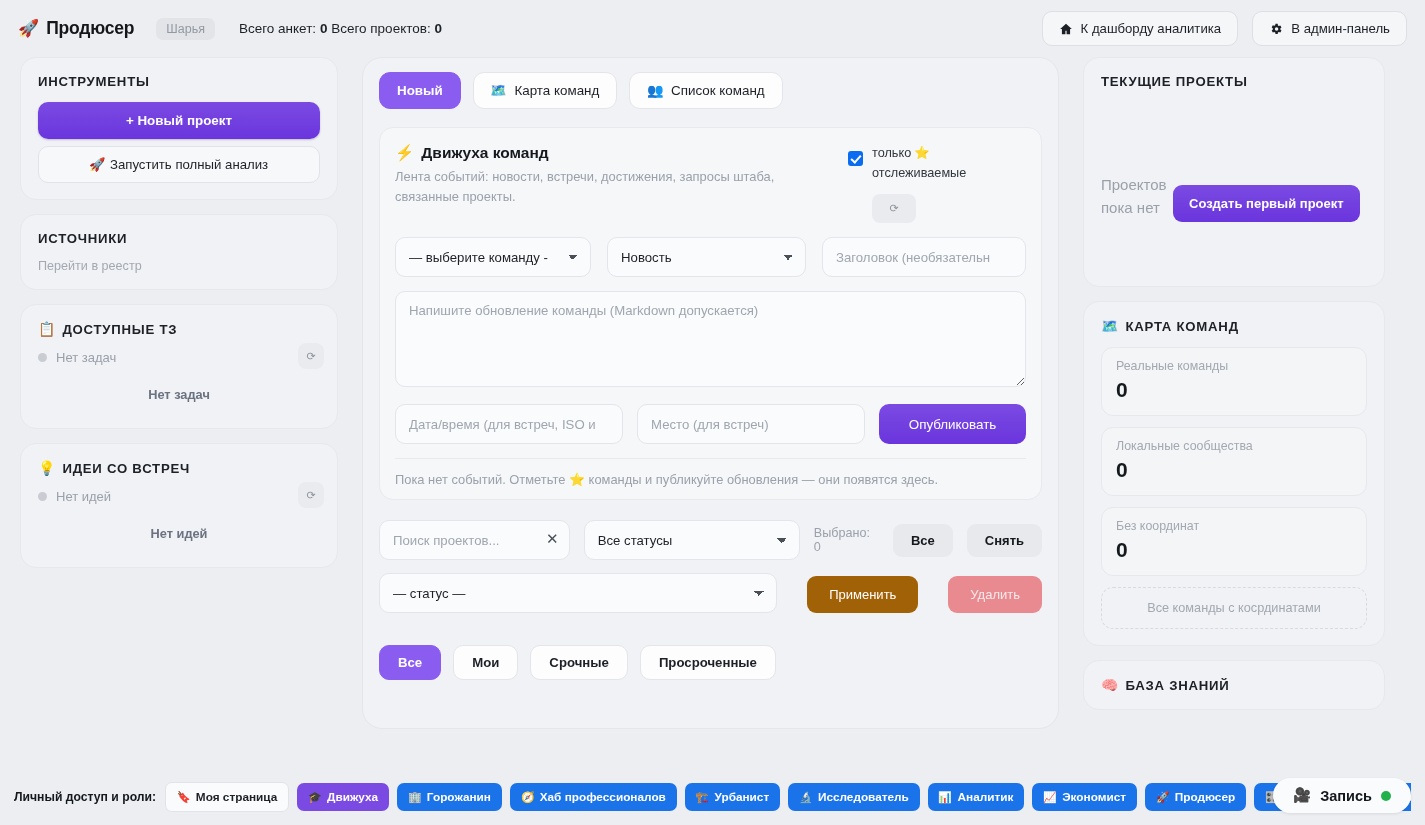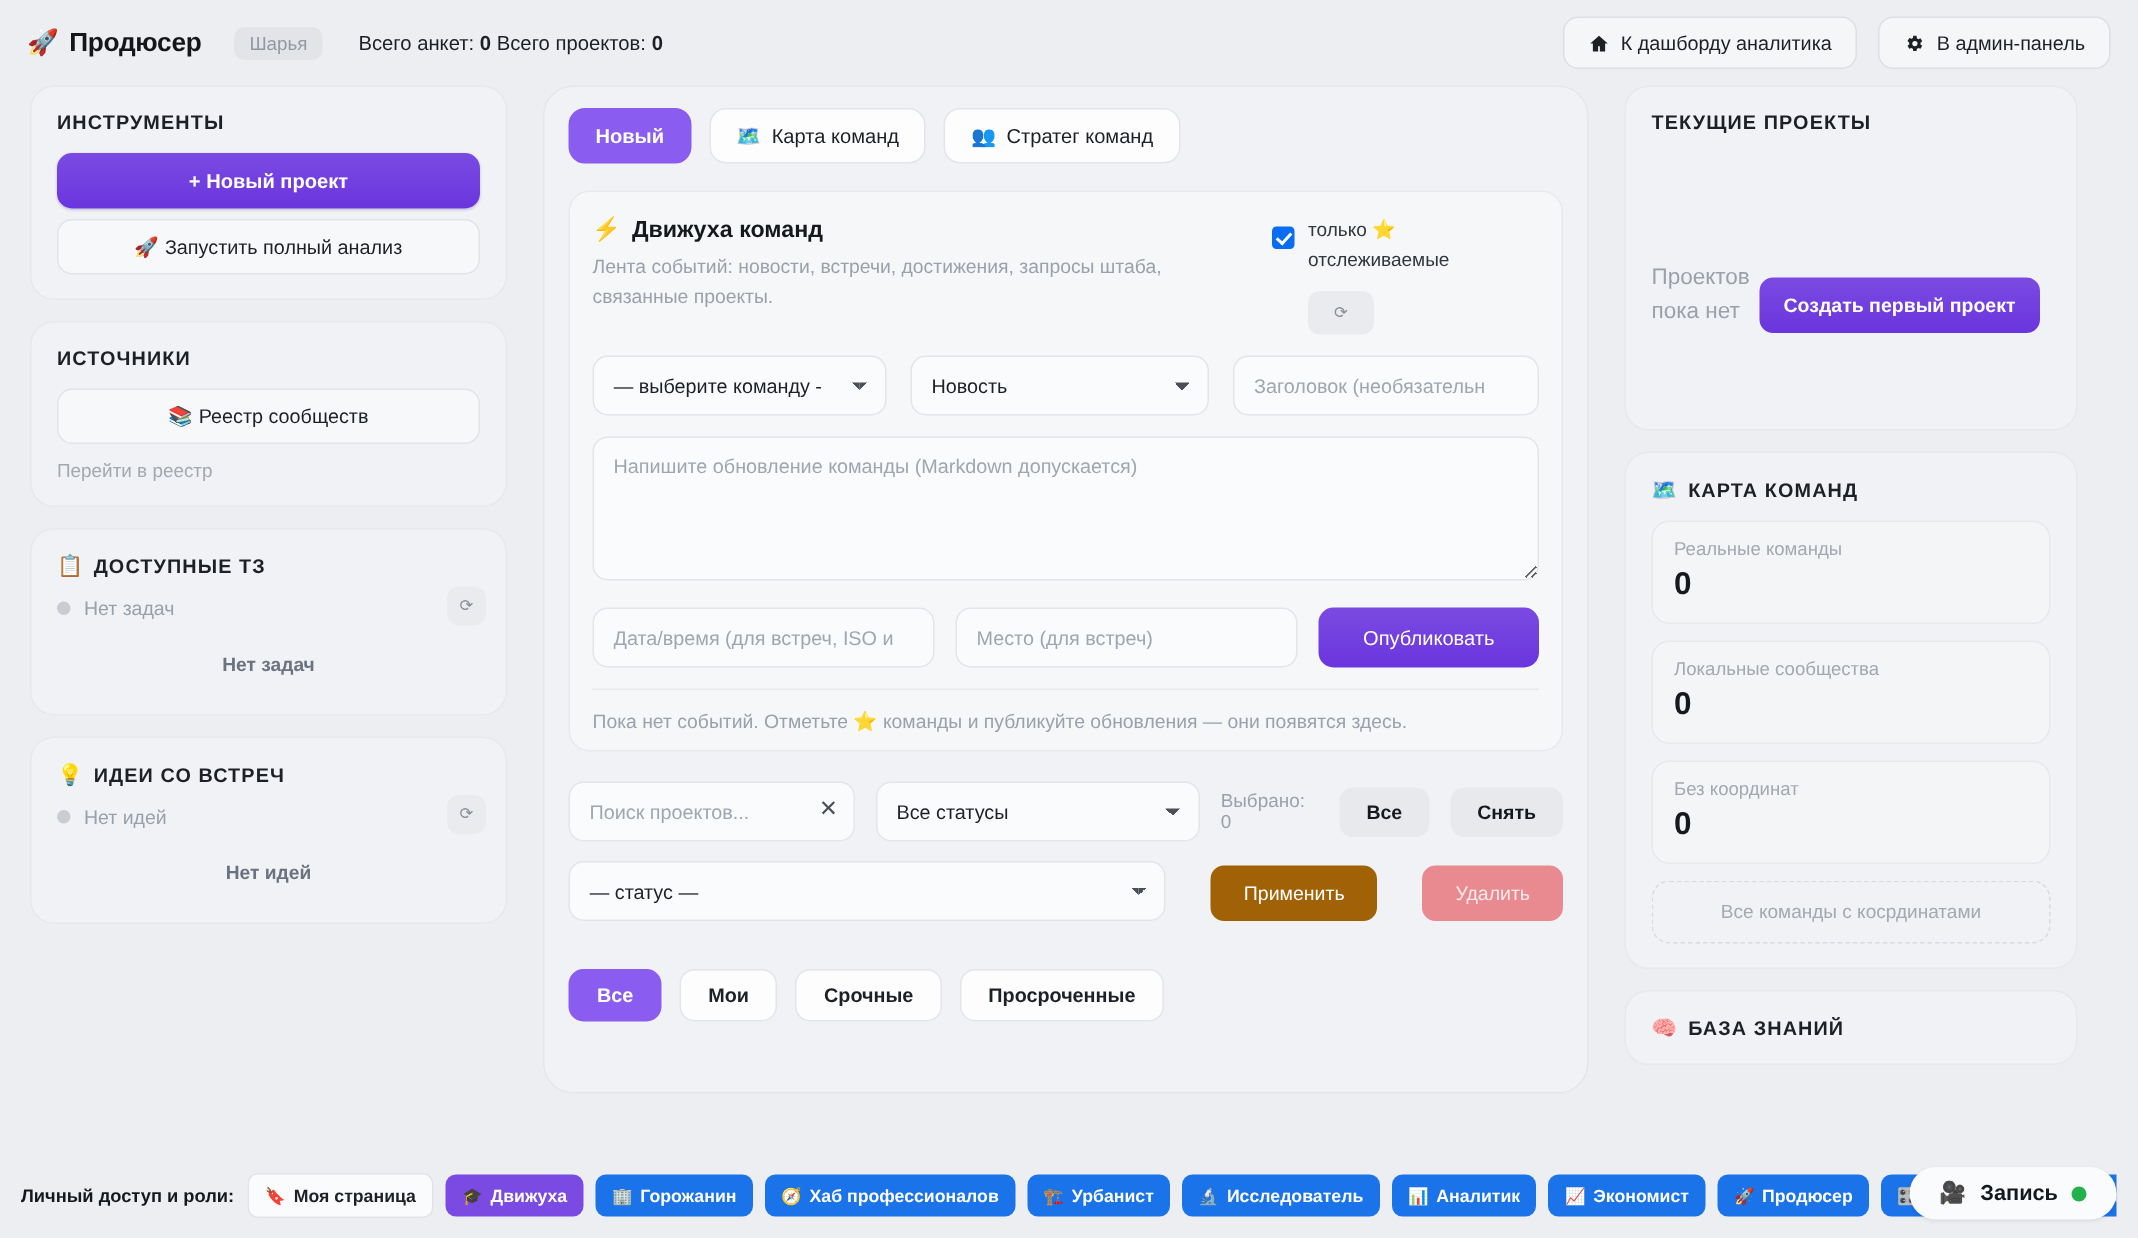--- a/index.html
+++ b/index.html
@@ -322,21 +322,20 @@
   <div class="col-left">
 
     <div class="card">
       <div class="card-title">ИНСТРУМЕНТЫ</div>
       <button class="btn-primary">+  Новый проект</button>
       <button class="btn-ghost">🚀 Запустить полный анализ</button>
     </div>
 
     <div class="card">
       <div class="card-title">ИСТОЧНИКИ</div>
-      <button class="btn-ghost" style="margin-top:0">📚 Реестр сообществ</button>
       <a class="muted-link">Перейти в реестр</a>
     </div>
 
     <div class="card">
       <div class="card-title">
         <span class="emo">📋</span>
         <span>ДОСТУПНЫЕ ТЗ</span>
       </div>
       <div class="empty-row">
         <span class="dot-grey"></span>
@@ -366,21 +365,21 @@
       <div class="tabs">
         <button class="tab active">
           <span>Новый</span>
         </button>
         <button class="tab">
           <span class="emo">🗺️</span>
           <span>Карта команд</span>
         </button>
         <button class="tab">
           <span class="emo">👥</span>
-          <span>Стратег команд</span>
+          <span>Список команд</span>
         </button>
       </div>
 
       <div class="feed">
         <div class="feed-head">
           <div>
             <div class="feed-title">
               <span>⚡</span>
               <span>Движуха команд</span>
             </div>

